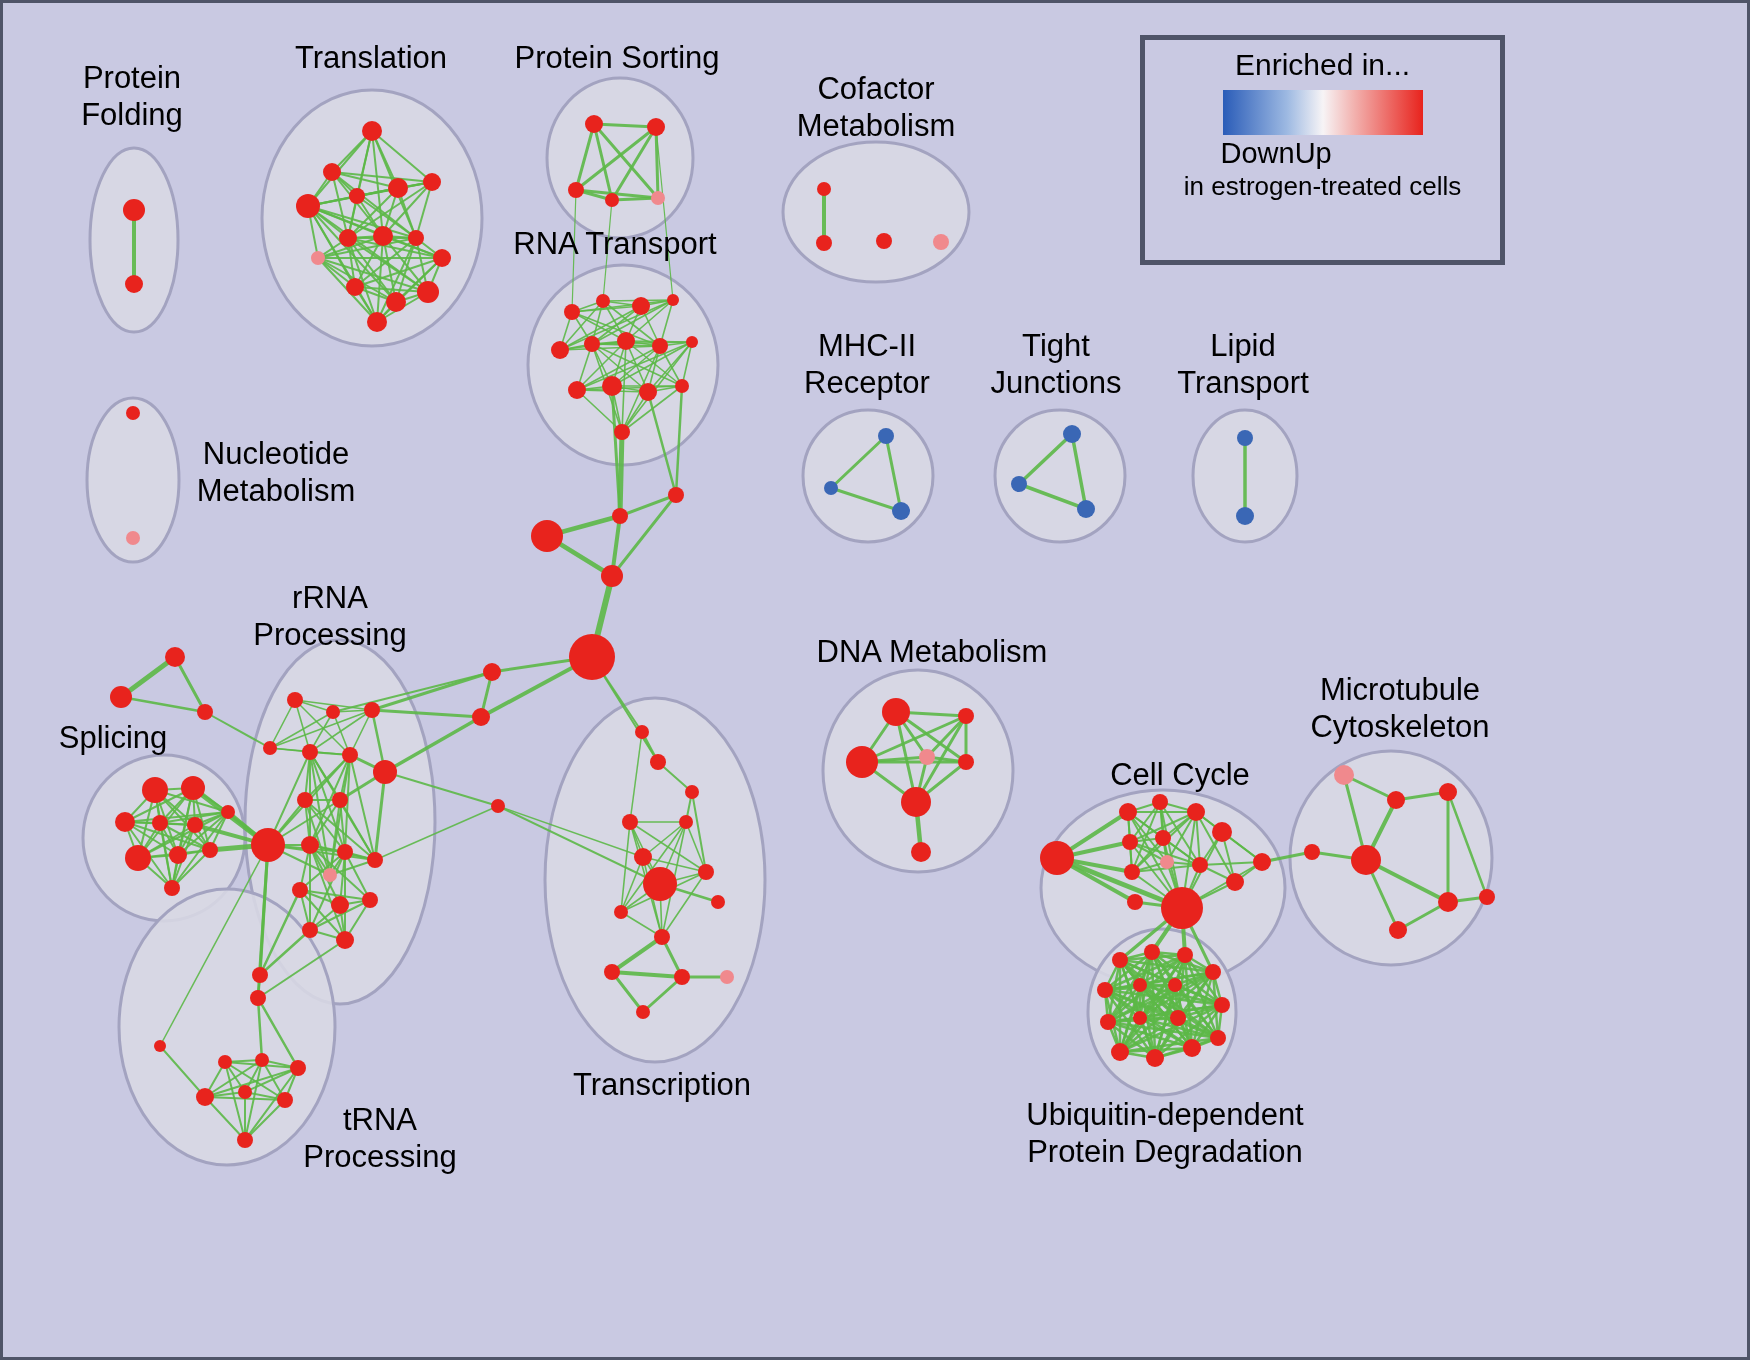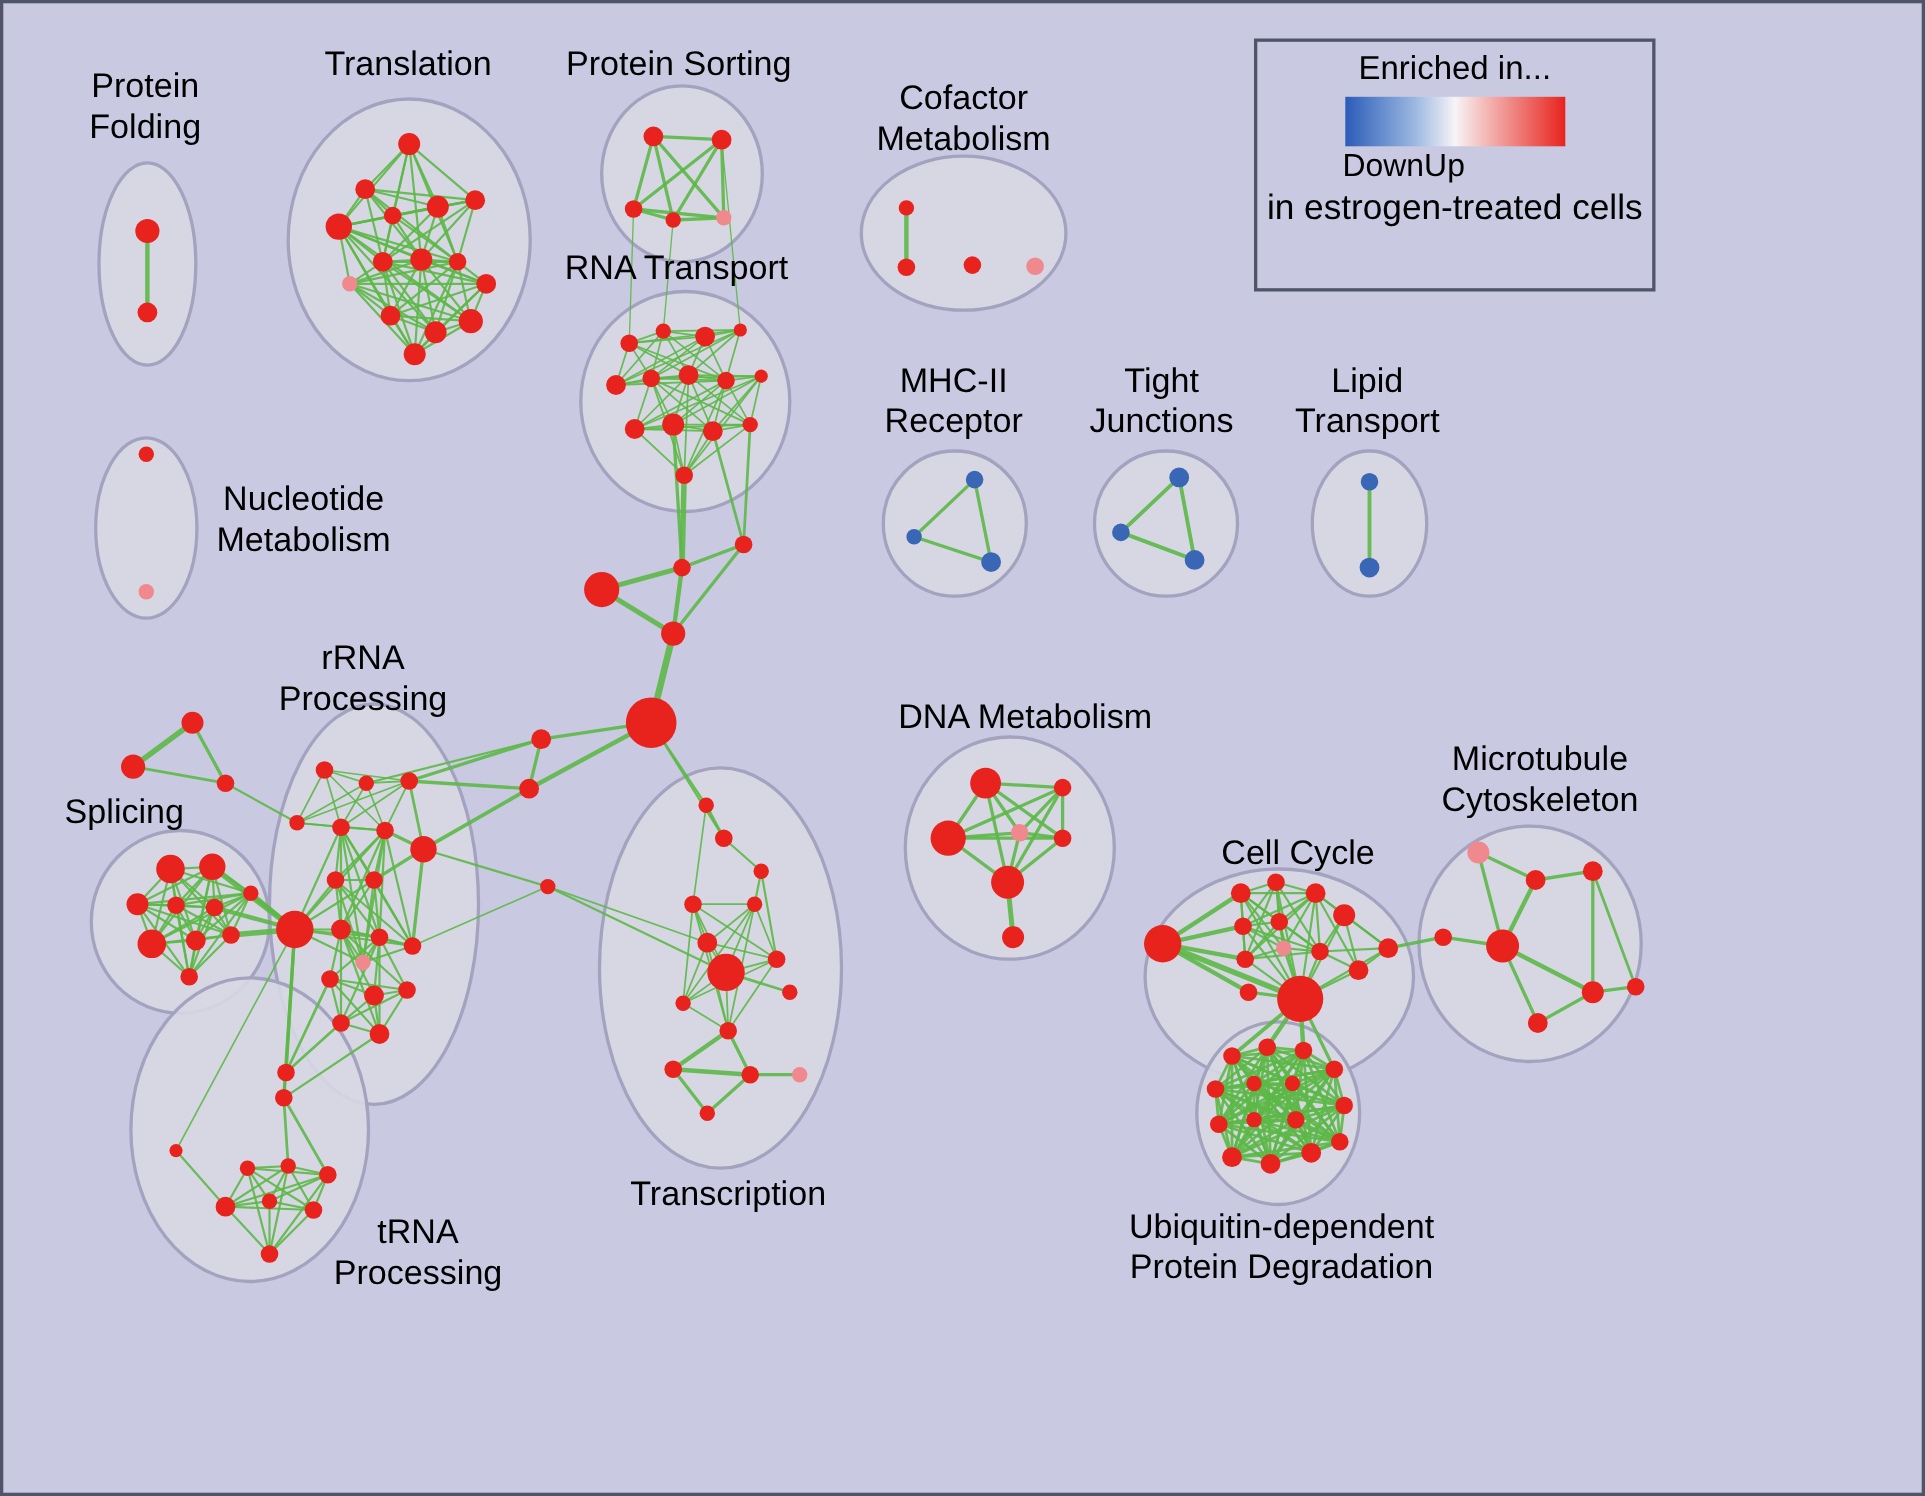--- a/index.html
+++ b/index.html
@@ -1,23 +1,23 @@
 <!DOCTYPE html>
 <html><head>
 <meta charset="utf-8">
 <style>
   html,body{margin:0;padding:0;background:#ffffff;}
   .figure{position:relative;width:1750px;height:1360px;font-family:"Liberation Sans",sans-serif;border-radius:21px;}
   #network-svg{position:absolute;left:0;top:0;}
   .legend{position:absolute;left:1140px;top:35px;width:365px;height:230px;box-sizing:border-box;
-          border:3px solid #d946ef;text-align:center;padding-top:8px;}
+          border:5px solid #d946ef;text-align:center;padding-top:8px;}
   .legend-title{font-size:30px;color:#000;}
   .legend-bar{width:200px;height:45px;margin:8px auto 0 auto;}
   .legend-ends{width:204px;margin:2px auto 0 auto;display:flex;font-size:29px;color:#000;}
-  .legend-caption{font-size:32px;line-height:1.3;color:#000;}
+  .legend-caption{font-size:26px;line-height:1.3;color:#000;}
 </style>
 </head>
 <body>
 
 <div class="figure">
   <svg id="network-svg" width="1750" height="1360" viewBox="0 0 1750 1360" style="background: rgb(201, 201, 226);">
       <g>
         <ellipse cx="134" cy="240" rx="44" ry="92" fill="#d8d8e4" fill-opacity="0.88" stroke="#a3a3c0" stroke-width="3"></ellipse>
         <ellipse cx="372" cy="218" rx="110" ry="128" fill="#d8d8e4" fill-opacity="0.88" stroke="#a3a3c0" stroke-width="3"></ellipse>
         <ellipse cx="620" cy="158" rx="73" ry="80" fill="#d8d8e4" fill-opacity="0.88" stroke="#a3a3c0" stroke-width="3"></ellipse>

